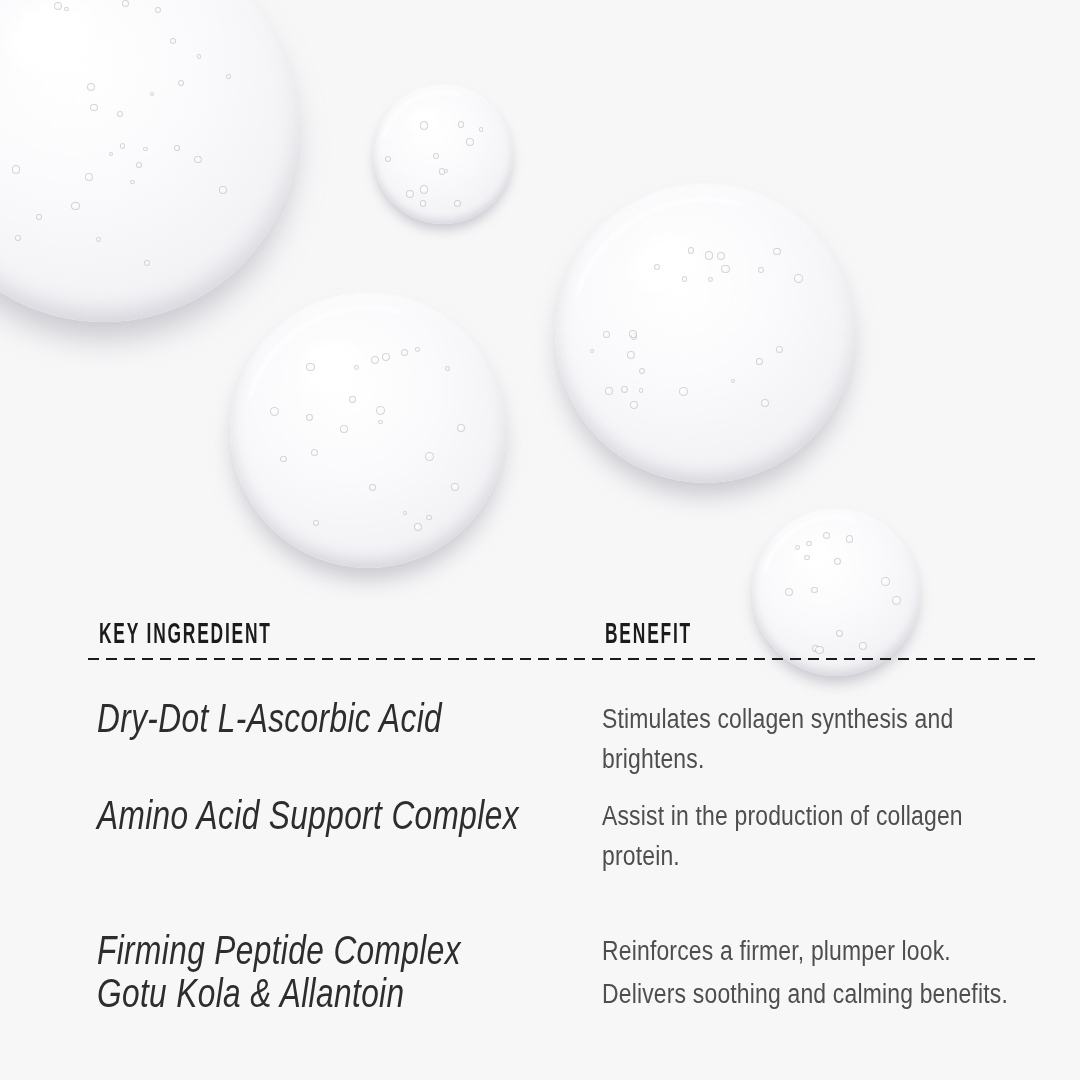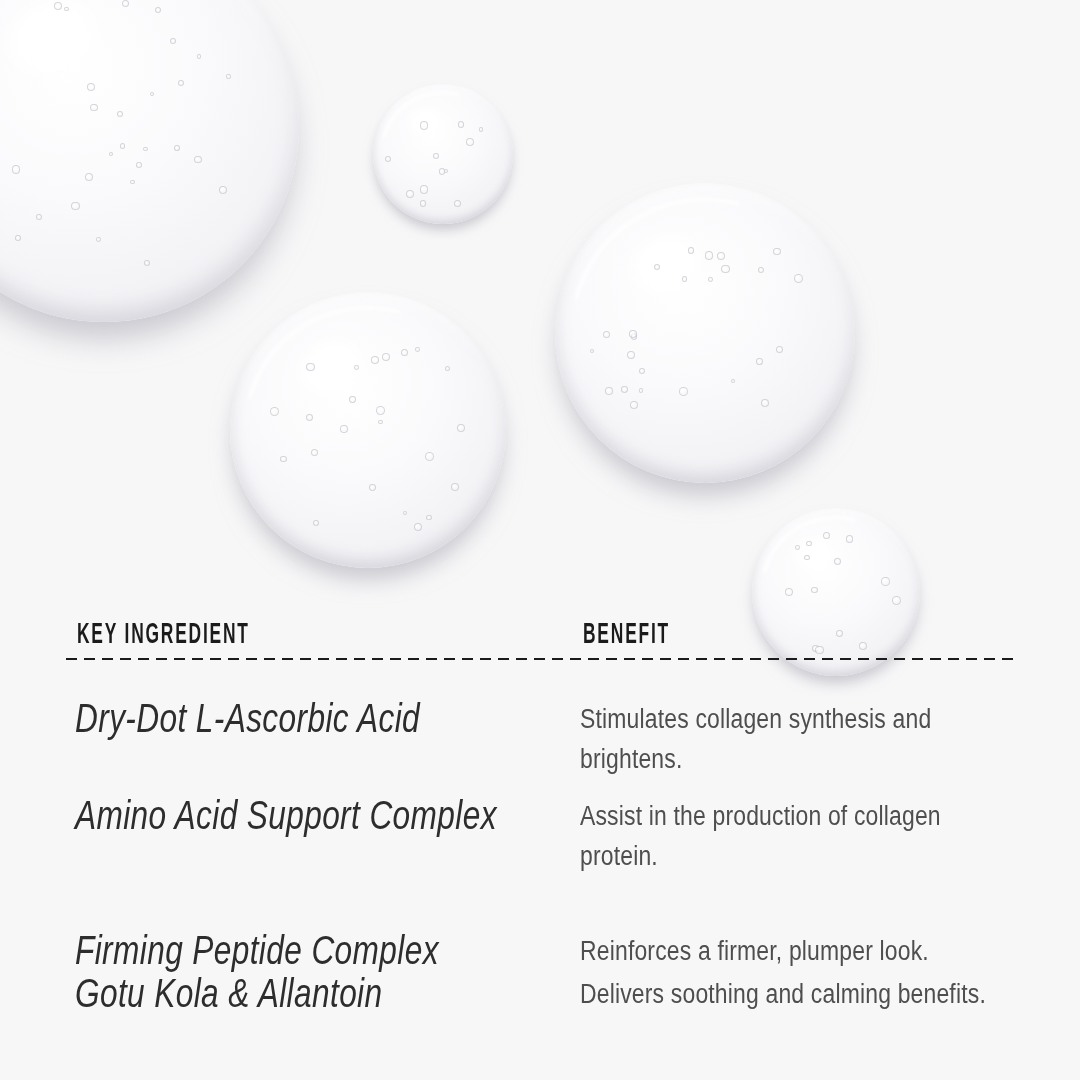--- a/index.html
+++ b/index.html
@@ -29,21 +29,21 @@
     background:radial-gradient(closest-side,#ffffff 60%,rgba(255,255,255,0));
     filter:blur(3px);
     transform:rotate(-22deg);
   }
   .bubble{
     position:absolute;border-radius:50%;
     border:1px solid rgba(150,150,162,0.38);
     background:radial-gradient(circle at 35% 30%,rgba(255,255,255,0.9),rgba(220,220,228,0.15));
   }
   
-  .table{position:absolute;inset:0;z-index:2;}
+  .table{position:absolute;inset:0;z-index:2;margin-left:22px;}
   .col-header{
     position:absolute;top:618px;
     font-size:29px;font-weight:bold;letter-spacing:3px;
     line-height:30px;color:var(--ink,#1b1b1b);
     transform:scaleX(0.6);transform-origin:0 0;white-space:nowrap;
   }
   .ing-col{left:77px;}
   .ben-col{left:583px;}
   .divider{
     position:absolute;left:66px;top:658px;width:950px;height:2px;

